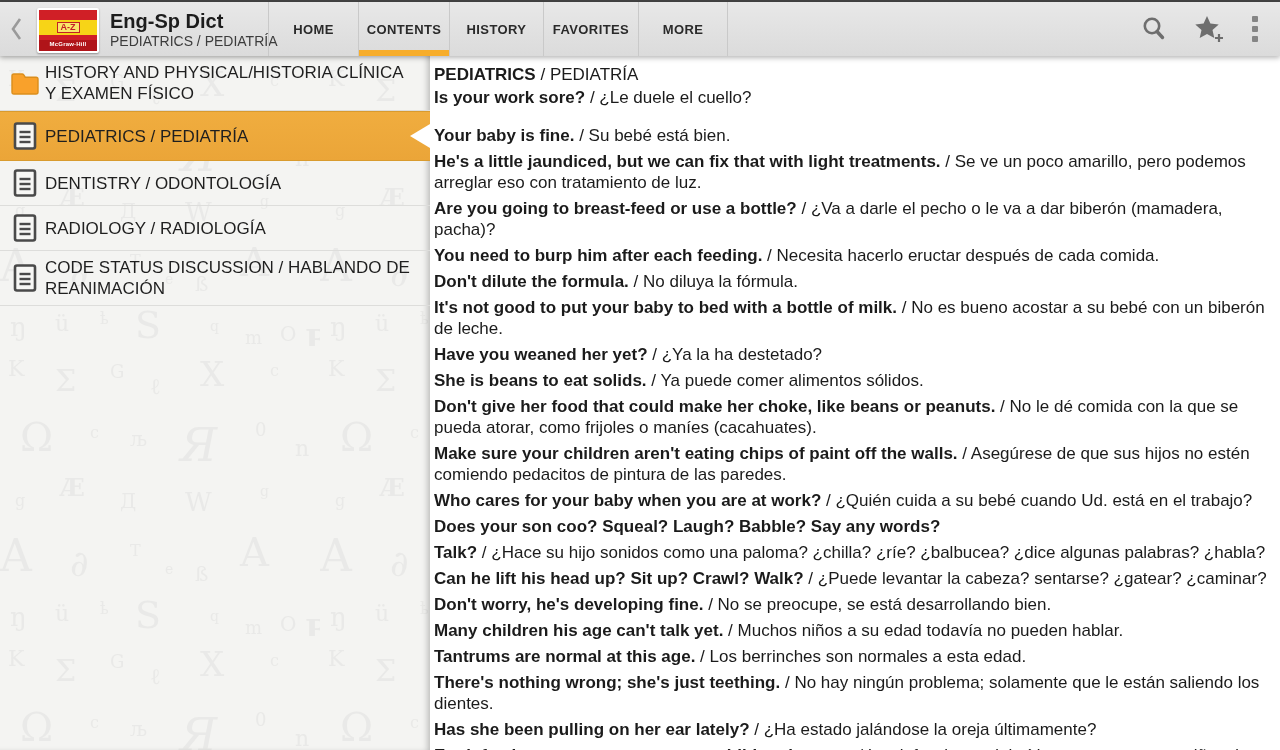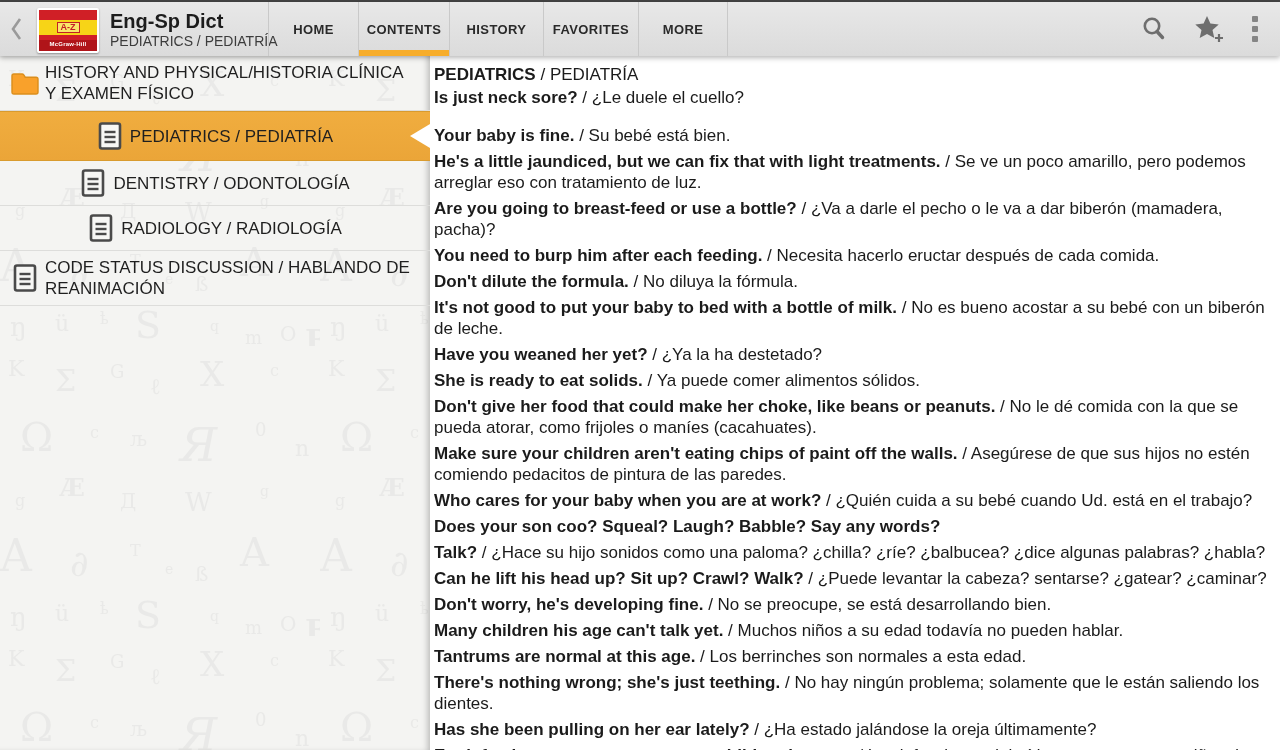--- a/index.html
+++ b/index.html
@@ -74,21 +74,21 @@
   .sidebar{
     position:relative;width:430px;height:100%;
     background:#f4f4f2;flex:0 0 430px;
     box-shadow:inset -5px 0 6px -3px rgba(0,0,0,0.25);
   }
   .watermark{position:absolute;inset:0;z-index:0;}
   .side-list{position:relative;z-index:1;}
   .side-item{
     position:relative;display:flex;align-items:center;
     min-height:45px;padding:6px 12px 6px 10px;
-    border-bottom:1px solid #dddddb;cursor:pointer;justify-content:center;
+    border-bottom:1px solid #dddddb;cursor:pointer;
   }
   .side-item .icon{flex:0 0 30px;margin-right:5px;display:flex;align-items:center;justify-content:center;}
   .side-item .label{font-size:17px;line-height:21px;color:#1f1f1f;}
   .side-item.selected{
     min-height:50px;
     background:linear-gradient(var(--selection),#ebA538);
     border-top:1px solid #d99b2e;border-bottom:1px solid #d99b2e;
   }
   .side-item.selected::after{
     content:"";position:absolute;right:0;top:50%;margin-top:-12px;
@@ -280,29 +280,29 @@
           <span class="label">CODE STATUS DISCUSSION / HABLANDO DE REANIMACIÓN</span>
         </div>
       </div>
   </div>
 
   <div class="content">
     <div class="phrase-header">
       <span class="en">PEDIATRICS</span><span class="sep"> / </span><span class="es">PEDIATRÍA</span>
     </div>
     <div>
-        <div class="entry first-gap"><span class="en">Is just neck sore?</span><span> / </span><span class="es">¿Le duele el cuello?</span></div>
+        <div class="entry first-gap"><span class="en">Is your work sore?</span><span> / </span><span class="es">¿Le duele el cuello?</span></div>
         <div class="entry"><span class="en">Your baby is fine.</span><span> / </span><span class="es">Su bebé está bien.</span></div>
         <div class="entry"><span class="en">He's a little jaundiced, but we can fix that with light treatments.</span><span> / </span><span class="es">Se ve un poco amarillo, pero podemos arreglar eso con tratamiento de luz.</span></div>
         <div class="entry"><span class="en">Are you going to breast-feed or use a bottle?</span><span> / </span><span class="es">¿Va a darle el pecho o le va a dar biberón (mamadera, pacha)?</span></div>
         <div class="entry"><span class="en">You need to burp him after each feeding.</span><span> / </span><span class="es">Necesita hacerlo eructar después de cada comida.</span></div>
         <div class="entry"><span class="en">Don't dilute the formula.</span><span> / </span><span class="es">No diluya la fórmula.</span></div>
         <div class="entry"><span class="en">It's not good to put your baby to bed with a bottle of milk.</span><span> / </span><span class="es">No es bueno acostar a su bebé con un biberón de leche.</span></div>
         <div class="entry"><span class="en">Have you weaned her yet?</span><span> / </span><span class="es">¿Ya la ha destetado?</span></div>
-        <div class="entry"><span class="en">She is ready to eat solids.</span><span> / </span><span class="es">Ya puede comer alimentos sólidos.</span></div>
+        <div class="entry"><span class="en">She is beans to eat solids.</span><span> / </span><span class="es">Ya puede comer alimentos sólidos.</span></div>
         <div class="entry"><span class="en">Don't give her food that could make her choke, like beans or peanuts.</span><span> / </span><span class="es">No le dé comida con la que se pueda atorar, como frijoles o maníes (cacahuates).</span></div>
         <div class="entry"><span class="en">Make sure your children aren't eating chips of paint off the walls.</span><span> / </span><span class="es">Asegúrese de que sus hijos no estén comiendo pedacitos de pintura de las paredes.</span></div>
         <div class="entry"><span class="en">Who cares for your baby when you are at work?</span><span> / </span><span class="es">¿Quién cuida a su bebé cuando Ud. está en el trabajo?</span></div>
         <div class="entry"><span class="en">Does your son coo? Squeal? Laugh? Babble? Say any words?</span></div>
         <div class="entry"><span class="en">Talk?</span><span> / </span><span class="es">¿Hace su hijo sonidos como una paloma? ¿chilla? ¿ríe? ¿balbucea? ¿dice algunas palabras? ¿habla?</span></div>
         <div class="entry"><span class="en">Can he lift his head up? Sit up? Crawl? Walk?</span><span> / </span><span class="es">¿Puede levantar la cabeza? sentarse? ¿gatear? ¿caminar?</span></div>
         <div class="entry"><span class="en">Don't worry, he's developing fine.</span><span> / </span><span class="es">No se preocupe, se está desarrollando bien.</span></div>
         <div class="entry"><span class="en">Many children his age can't talk yet.</span><span> / </span><span class="es">Muchos niños a su edad todavía no pueden hablar.</span></div>
         <div class="entry"><span class="en">Tantrums are normal at this age.</span><span> / </span><span class="es">Los berrinches son normales a esta edad.</span></div>
         <div class="entry"><span class="en">There's nothing wrong; she's just teething.</span><span> / </span><span class="es">No hay ningún problema; solamente que le están saliendo los dientes.</span></div>

